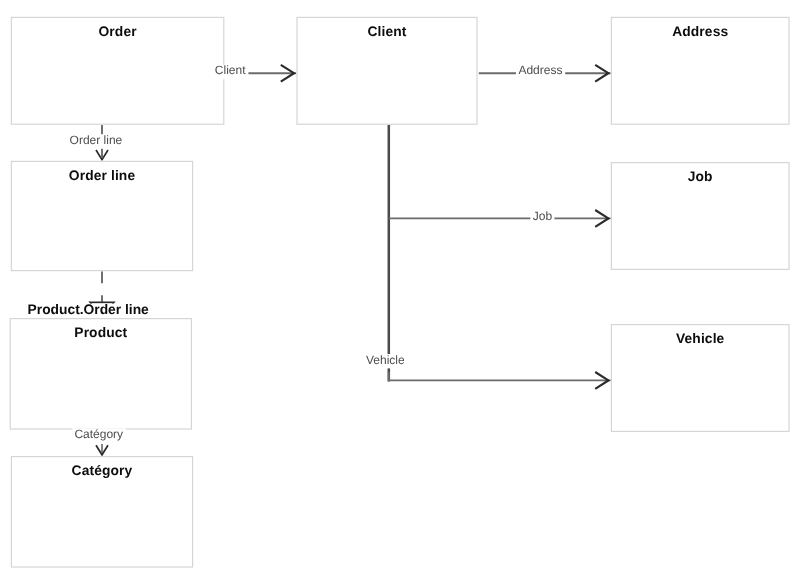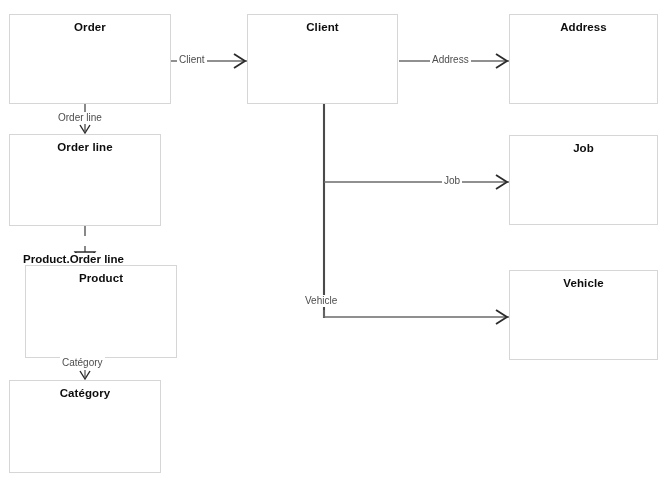--- a/index.html
+++ b/index.html
@@ -54,36 +54,36 @@
       <polygon points="75,252 95,252 85,264" fill="#ffffff" stroke="#2b2b2b" stroke-width="1.3"></polygon>
     </g>
 
     <g>
       <line x1="85" y1="358" x2="85" y2="360" stroke="#6b6b6b" stroke-width="1.4"></line>
       <line x1="85" y1="370" x2="85" y2="377" stroke="#6b6b6b" stroke-width="1.4"></line>
       <polyline points="80,371 85,379 90,371" fill="none" stroke="#2b2b2b" stroke-width="1.4"></polyline>
     </g>
   </svg>
 
-  <div class="entity-box" style="left:9px;top:14px;width:162px;height:90px;">
+  <div class="entity-box" style="left:9px;top:14px;width:178px;height:90px;">
     <div class="entity-title">Order</div>
   </div>
   <div class="entity-box" style="left:247px;top:14px;width:151px;height:90px;">
     <div class="entity-title">Client</div>
   </div>
   <div class="entity-box" style="left:509px;top:14px;width:149px;height:90px;">
     <div class="entity-title">Address</div>
   </div>
   <div class="entity-box" style="left:9px;top:134px;width:152px;height:92px;">
     <div class="entity-title">Order line</div>
   </div>
   <div class="entity-box" style="left:509px;top:135px;width:149px;height:90px;">
     <div class="entity-title">Job</div>
   </div>
-  <div class="entity-box" style="left:25px;top:265px;width:152px;height:93px;">
+  <div class="entity-box" style="left:8px;top:265px;width:152px;height:93px;">
     <div class="entity-title">Product</div>
   </div>
   <div class="entity-box" style="left:509px;top:270px;width:149px;height:90px;">
     <div class="entity-title">Vehicle</div>
   </div>
   <div class="entity-box" style="left:9px;top:380px;width:152px;height:93px;">
     <div class="entity-title">Catégory</div>
   </div>
 
   <div class="edge-label" style="left:177px;top:54px;">Client</div>

